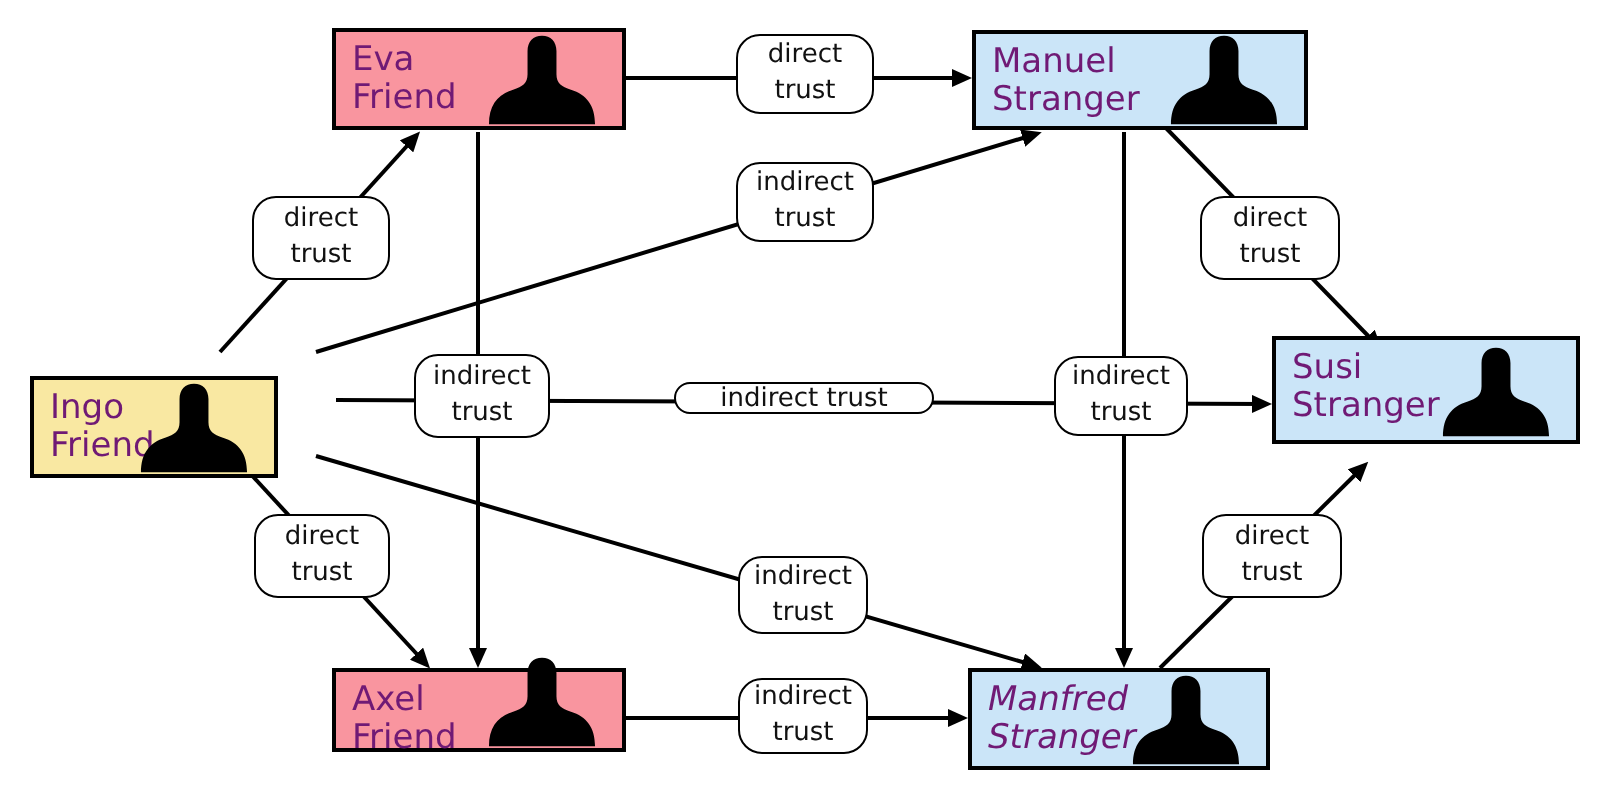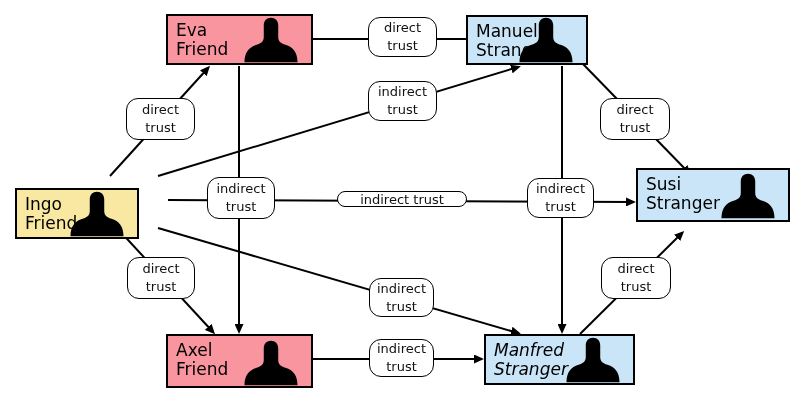--- a/index.html
+++ b/index.html
@@ -3,36 +3,36 @@
 <meta charset="utf-8">
 <style>
   html,body{margin:0;padding:0;background:#ffffff;}
   #stage{
     position:relative;width:800px;height:400px;background:#ffffff;overflow:hidden;
     font-family:"DejaVu Sans","Liberation Sans",sans-serif;
   }
   #arrows{position:absolute;left:0;top:0;width:800px;height:400px;}
   .node{
     position:absolute;box-sizing:border-box;border:2px solid #000;
-    padding:5px 0 0 8px;font-size:17px;line-height:19px;color:#000000;
+    padding:5px 0 0 8px;font-size:17px;line-height:19px;color:#701a75;
   }
   .node .nm{display:block;white-space:nowrap;}
   .node svg.person{position:absolute;right:13px;bottom:0;}
   .lbl{
     position:absolute;box-sizing:border-box;border:1.5px solid #000;background:#fff;
     border-radius:12px;display:flex;align-items:center;justify-content:center;
     text-align:center;font-size:13px;line-height:1.38;color:#111;
   }
   .lbl.one{line-height:1;}
   
   #node-eva    {left:166px;top:14px; width:147px;height:51px;}
-  #node-manuel {left:466px;top:15px; width:122px;height:50px;}
+  #node-manuel {left:486px;top:15px; width:168px;height:50px;}
   #node-ingo   {left:15px; top:188px;width:124px;height:51px;}
   #node-susi   {left:636px;top:168px;width:154px;height:54px;}
-  #node-axel   {left:166px;top:334px;width:147px;height:54px;}
+  #node-axel   {left:166px;top:334px;width:147px;height:42px;}
   #node-manfred{left:484px;top:334px;width:151px;height:51px;font-style:italic;}
   
   #lbl-0 {left:126px;top:98px; width:69px; height:42px;}
   #lbl-1 {left:368px;top:17px; width:69px; height:40px;}
   #lbl-2 {left:368px;top:81px; width:69px; height:40px;}
   #lbl-3 {left:600px;top:98px; width:70px; height:42px;}
   #lbl-4 {left:207px;top:177px;width:68px; height:42px;}
   #lbl-5 {left:337px;top:191px;width:130px;height:16px;}
   #lbl-6 {left:527px;top:178px;width:67px; height:40px;}
   #lbl-7 {left:127px;top:257px;width:68px; height:42px;}

